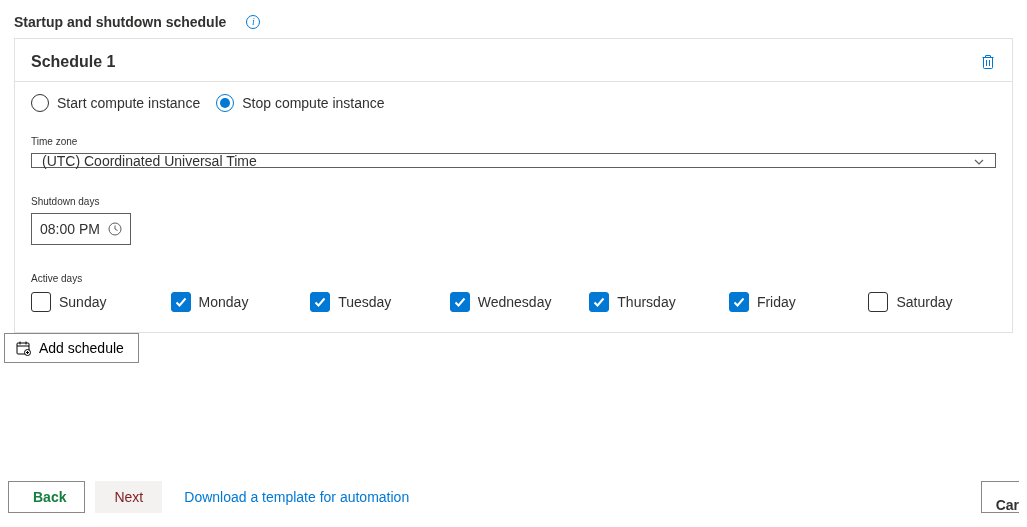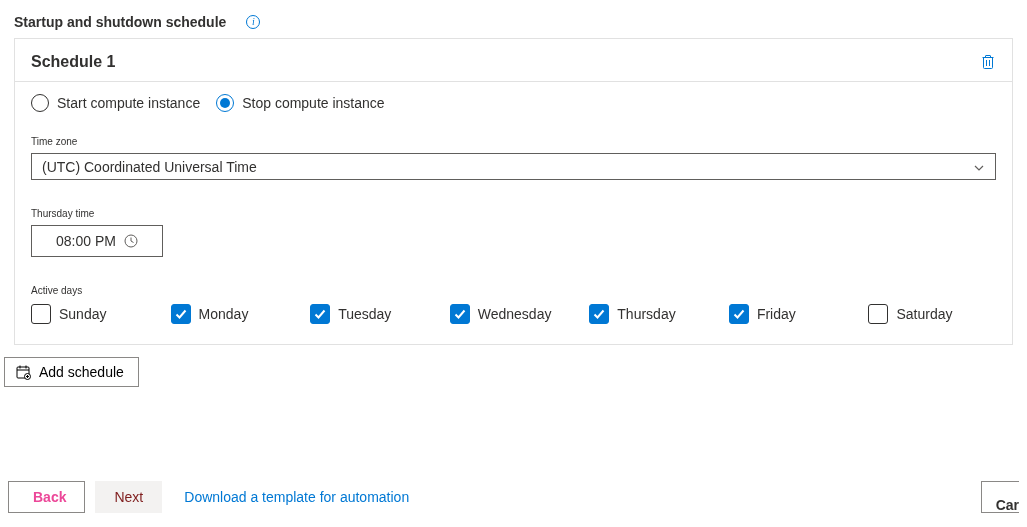--- a/index.html
+++ b/index.html
@@ -32,21 +32,21 @@
       align-items: center;
       justify-content: center;
       color: #0078d4;
       font-size: 10px;
       font-family: Georgia, serif;
       font-style: italic;
       line-height: 1;
     }
     .schedule-card {
       border: 1px solid #e1e1e1;
-      margin: 2px 14px 12px 14px;
+      margin: 2px 14px 0 14px;
       background: #fff;
       position: relative;
     }
     .card-header {
       display: flex;
       align-items: center;
       justify-content: space-between;
       padding: 14px 16px 10px 16px;
       border-bottom: 1px solid #e1e1e1;
     }
@@ -94,40 +94,40 @@
     }
     .field-label {
       font-size: 10px;
       font-weight: 400;
       margin-bottom: 6px;
       display: block;
     }
     .tz-section { margin-bottom: 28px; }
     .select-box {
       border: 1px solid #605e5c;
-      height: 27px;
+      height: 15px;
       display: flex;
       align-items: center;
       justify-content: space-between;
       padding: 0 10px;
       cursor: pointer;
       width: 100%;
     }
     .chevron-down {
       width: 12px;
       height: 12px;
       color: #605e5c;
     }
     .time-section { margin-bottom: 28px; }
     .time-box {
       border: 1px solid #605e5c;
       height: 32px;
       display: inline-flex;
       align-items: center;
-      padding: 0 24px;
+      padding: 0 8px;
       gap: 8px;
       cursor: pointer;
     }
     .clock-icon {
       width: 14px;
       height: 14px;
       color: #605e5c;
     }
     .days-section { }
     .days-row {
@@ -197,21 +197,21 @@
       background: #fff;
     }
     .btn.primary {
       background: #0078d4;
       color: #fff;
       border-color: #0078d4;
       font-weight: 600;
     }
     .btn.secondary {
       background: #fff;
-      color: #ec4899;
+      color: #15803d;
       font-weight: 600;
       padding-left: 24px;
     }
     .btn.disabled {
       background: #f3f2f1;
       color: #7f1d1d;
       border-color: #f3f2f1;
       cursor: default;
       font-weight: 400;
     }
@@ -275,21 +275,21 @@
         <span>(UTC) Coordinated Universal Time</span>
         <span class="chevron-down">
           <svg viewBox="0 0 12 12" fill="none" stroke="currentColor" stroke-width="1.2">
             <path d="M2 4l4 4 4-4"></path>
           </svg>
         </span>
       </div>
     </div>
 
     <div class="time-section">
-      <label class="field-label">Thursday time</label>
+      <label class="field-label">Shutdown days</label>
       <div class="time-box">
         <span>08:00 PM</span>
         <span class="clock-icon">
           <svg viewBox="0 0 14 14" fill="none" stroke="currentColor" stroke-width="1">
             <circle cx="7" cy="7" r="6"></circle>
             <path d="M7 3.5V7l2.5 1.5"></path>
           </svg>
         </span>
       </div>
     </div>

